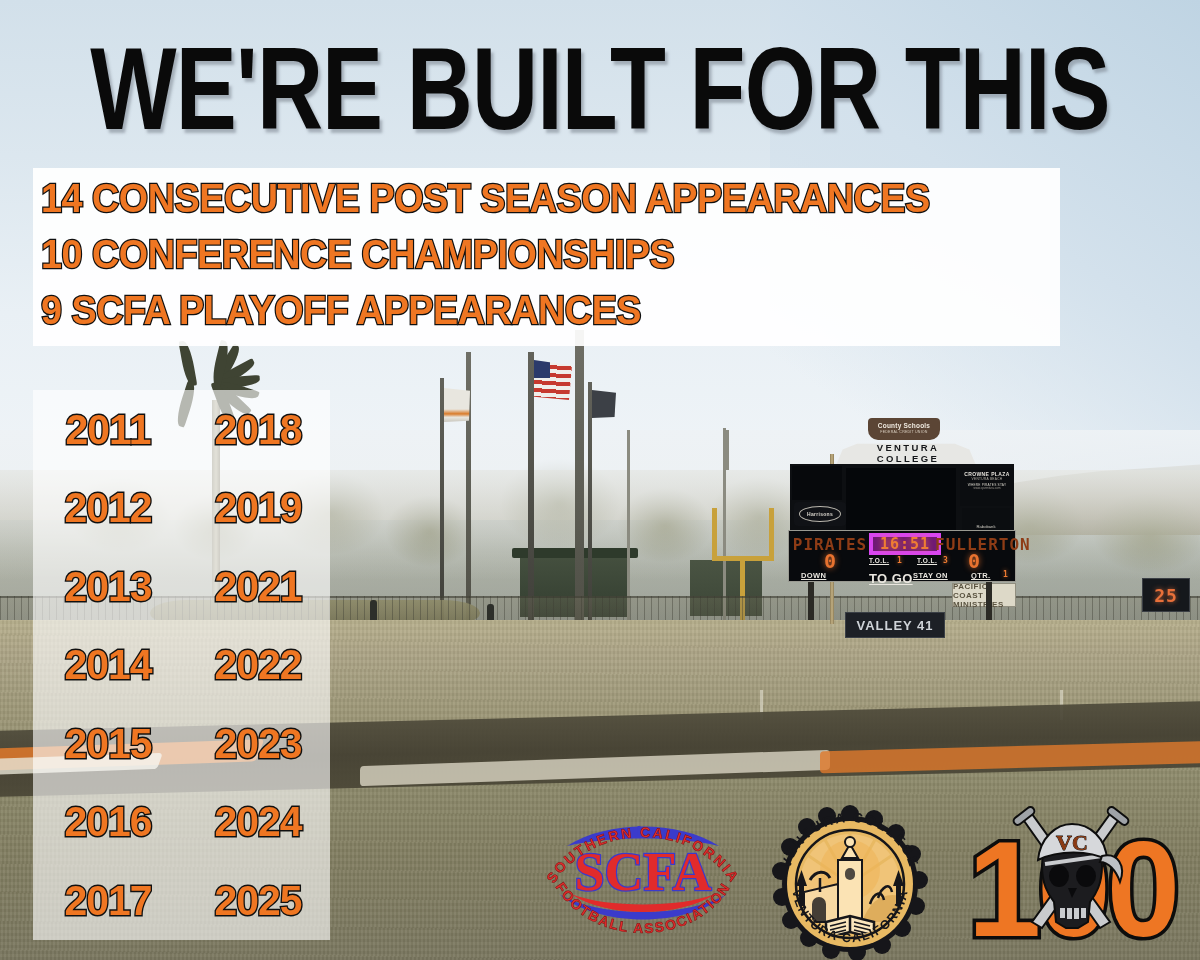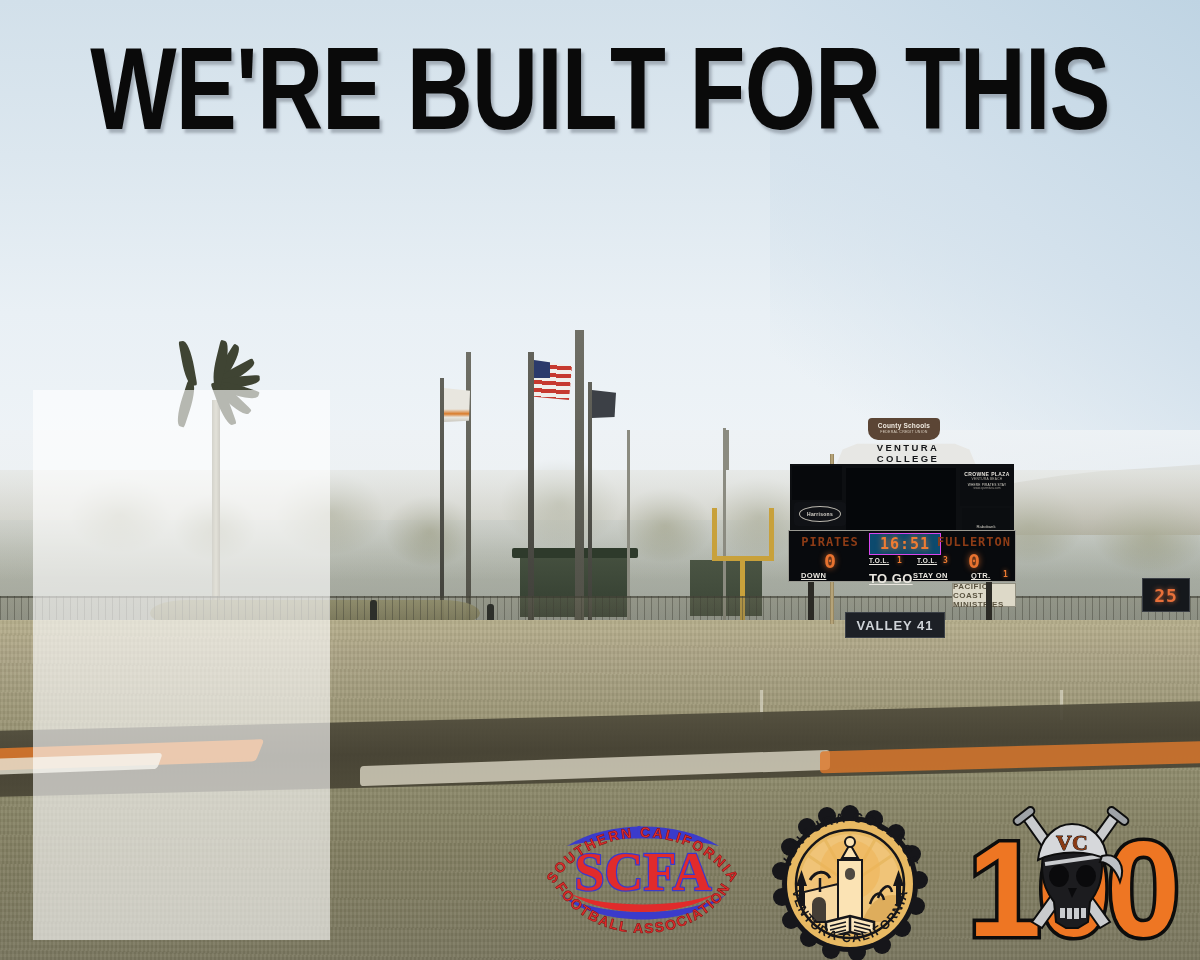--- a/index.html
+++ b/index.html
@@ -235,32 +235,32 @@
     position:absolute; left:180px; top:90px; width:48px; height:22px;
     background:#0b0d10; display:flex; align-items:flex-end; justify-content:center;
     color:#cfcbc2; font-size:4.2px; padding-bottom:1px;
   }
   .sb-lower {
     position:absolute; left:6px; top:112px; width:228px; height:52px;
     background:#080a0d; border:1.5px solid #9a9a92;
   }
   .sb-team {
     position:absolute; top:4px; width:78px; text-align:center;
-    color:#8e3c16; font-size:12px; font-weight:bold; letter-spacing:1px;
+    color:#8e3c16; font-size:16px; font-weight:bold; letter-spacing:1px;
     font-family:"DejaVu Sans Mono", monospace;
   }
   .sb-score {
     position:absolute; top:18px; width:78px; text-align:center;
     color:#e8722f; font-size:20px; font-weight:bold;
     font-family:"DejaVu Sans Mono", monospace;
     text-shadow:0 0 6px rgba(232,114,47,.85);
   }
   .sb-clockbox {
     position:absolute; left:80px; top:2px; width:72px; height:22px;
-    background:#0c4a6e; border:1px solid #d946ef;
+    background:#701a75; border:4px solid #d946ef;
     display:flex; align-items:center; justify-content:center;
   }
   .sb-clockbox span {
     color:#ef7c33; font-family:"DejaVu Sans Mono", monospace; font-size:15px; font-weight:bold;
     letter-spacing:1px; text-shadow:0 0 6px rgba(239,124,51,.9);
   }
   .sb-lbl {
     position:absolute; color:#e9e6df; font-size:6.5px; font-weight:bold;
     font-family:"Liberation Sans", sans-serif; letter-spacing:.4px;text-decoration:underline;
   }
@@ -464,22 +464,43 @@
       <div class="sb-lbl" style="left:182px; top:40px; font-size:7.5px;">QTR.</div>
       <div class="sb-dig" style="left:214px; top:39px;">1</div>
     </div>
 
     <div class="sb-legs"></div>
     <div class="sb-legs2"></div>
   </div>
 
   <div id="headline">WE'RE BUILT FOR THIS</div>
 
+  <div id="stats-panel">
+    <div class="stat-line l1">14 CONSECUTIVE POST SEASON APPEARANCES</div>
+    <div class="stat-line l2">10 CONFERENCE CHAMPIONSHIPS</div>
+    <div class="stat-line l3">9 SCFA PLAYOFF APPEARANCES</div>
+  </div>
 
   <div id="years-panel"></div>
+  <div id="years-grid">
+    <div class="year">2011</div>
+    <div class="year">2018</div>
+    <div class="year">2012</div>
+    <div class="year">2019</div>
+    <div class="year">2013</div>
+    <div class="year">2021</div>
+    <div class="year">2014</div>
+    <div class="year">2022</div>
+    <div class="year">2015</div>
+    <div class="year">2023</div>
+    <div class="year">2016</div>
+    <div class="year">2024</div>
+    <div class="year">2017</div>
+    <div class="year">2025</div>
+  </div>
 
   <div id="logos">
 
     <svg class="scfa" viewBox="0 0 232 148">
       <defs>
         <path id="scfaTop" d="M 18,104 A 100,86 0 0 1 214,104"></path>
         <path id="scfaBot" d="M 20,64 A 98,84 0 0 0 212,64"></path>
       </defs>
 
       <path d="M 40,44 C 80,18 152,18 192,44 C 152,34 80,34 40,44 Z" fill="#3B3BCB"></path>

